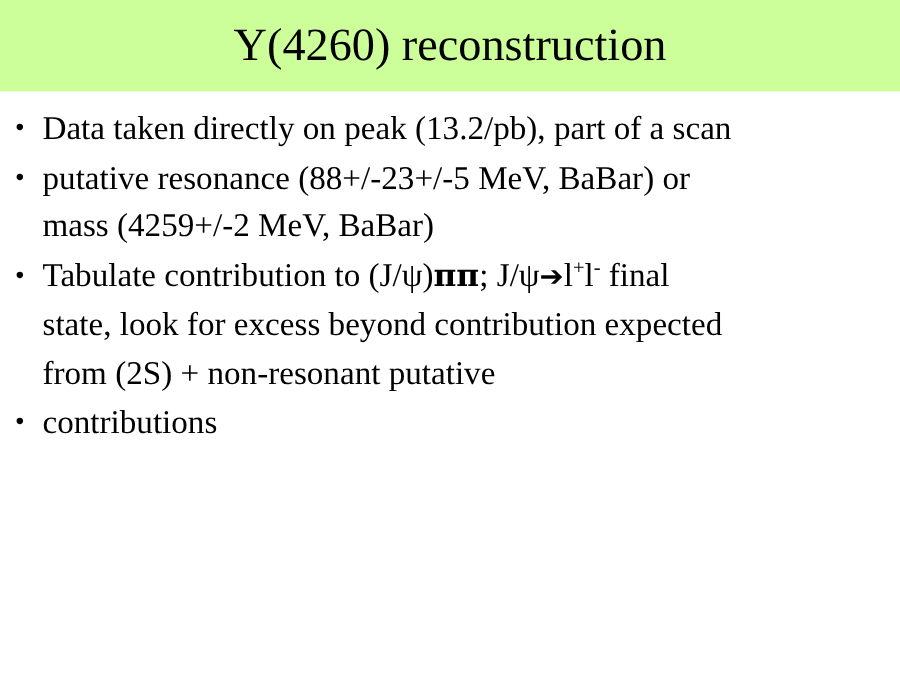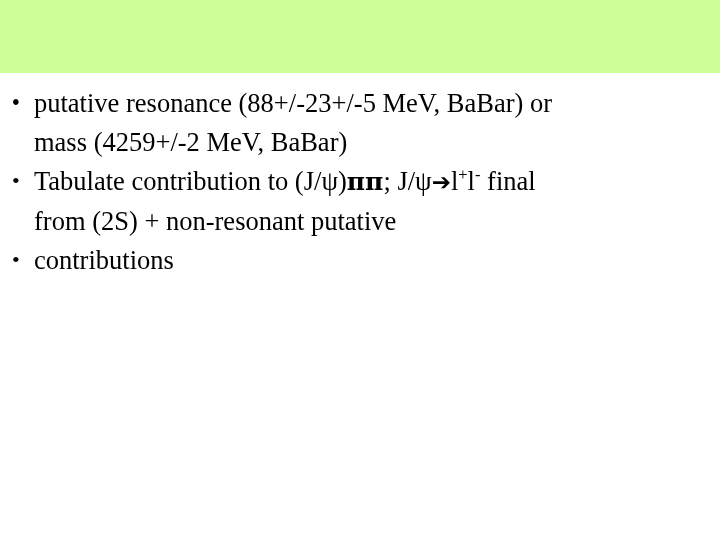--- a/index.html
+++ b/index.html
@@ -96,37 +96,40 @@
     vertical-align: super;
     line-height: 0;
   }
 </style>
 </head>
 <body>
 
 <div id="slide">
 
   <div id="title-band"></div>
+  <div id="slide-title">Y(4260) reconstruction</div>
 
   <div id="body">
     <ul class="bullets">
 
       <li class="bullet">
         <span class="bullet-dot">•</span>
+        <span class="btext">Data taken directly on peak (13.2/pb), part of a scan</span>
       </li>
 
       <li class="bullet">
         <span class="bullet-dot">•</span>
         <span class="btext">putative resonance (88+/-23+/-5 MeV, BaBar) or</span>
         <span class="btext">mass (4259+/-2 MeV, BaBar)</span>
       </li>
 
       <li class="bullet">
         <span class="bullet-dot">•</span>
         <span class="btext"><span>Tabulate contribution to (J/</span><span class="greek">ψ</span><span>)</span><span class="pibold">ππ</span><span>; J/</span><span class="greek">ψ</span><span class="arrow">➔</span><span>l</span><span class="sup">+</span><span>l</span><span class="sup">-</span><span> final</span></span>
+        <span class="btext">state, look for excess beyond contribution expected</span>
         <span class="btext">from (2S) + non-resonant putative</span>
       </li>
 
       <li class="bullet">
         <span class="bullet-dot">•</span>
         <span class="btext">contributions</span>
       </li>
 
     </ul>
   </div>

